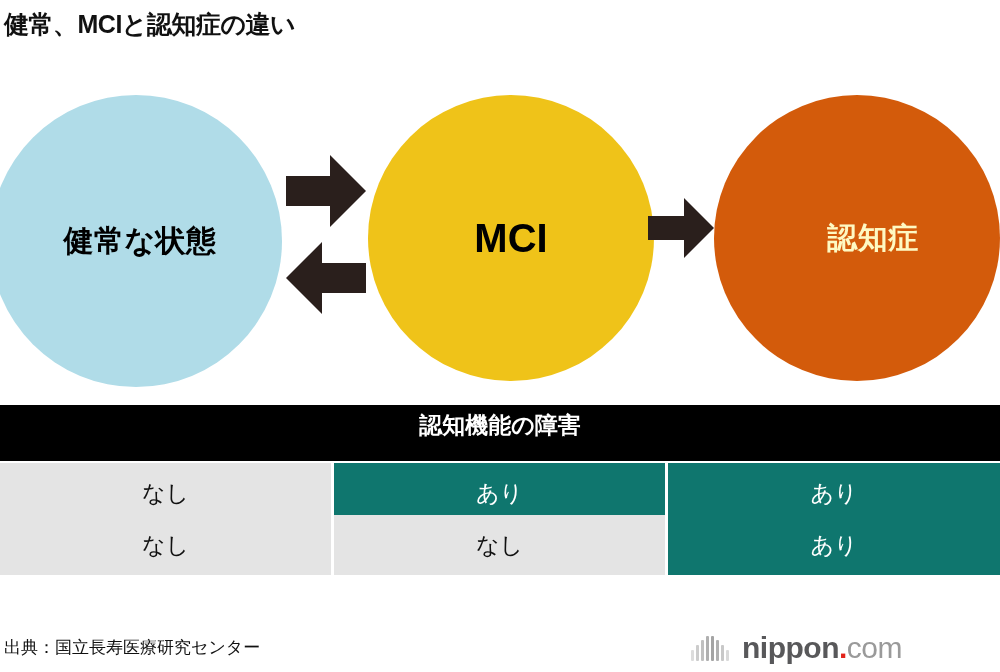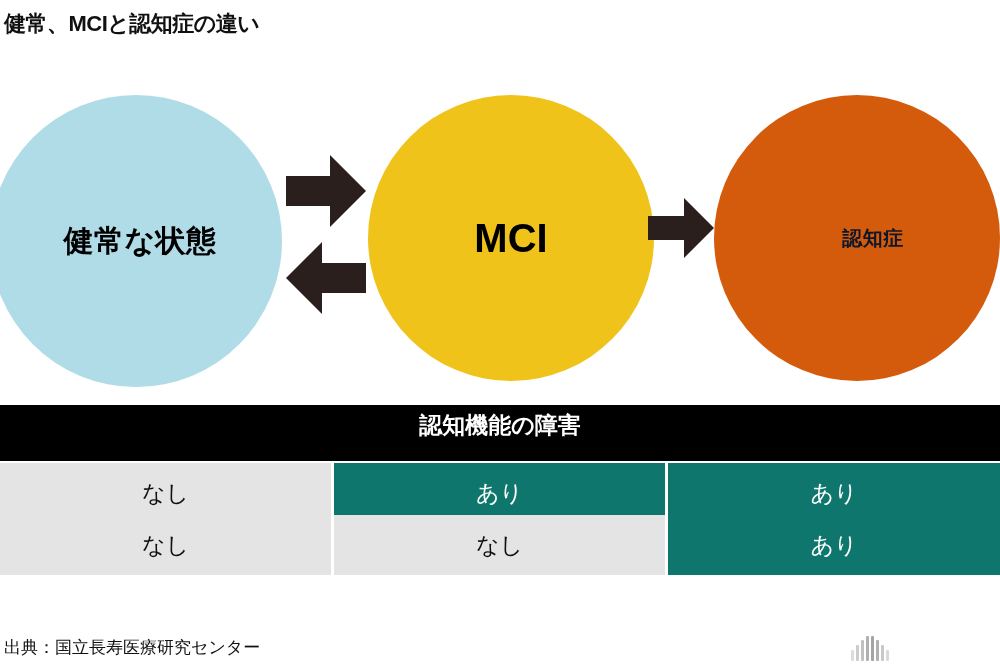--- a/index.html
+++ b/index.html
@@ -21,21 +21,21 @@
   }
 
   
   #title {
     position: absolute;
     left: 4px;
     top: 4px;
     width: 700px;
     height: 44px;
     line-height: 40px;
-    font-size: 22px;
+    font-size: 25px;
     font-weight: bold;
     letter-spacing: -0.5px;
     color: #111111;
     white-space: nowrap;
   }
 
   
   #diagram {
     position: absolute;
     left: 0;
@@ -81,22 +81,22 @@
     letter-spacing: 0px;
   }
   #circle-dementia {
     left: 714px;
     top: 10px;
     width: 286px;
     height: 286px;
     background: #d35b0b;
   }
   #circle-dementia .circle-label {
-    font-size: 20px;
-    color: #0f172a;
+    font-size: 30px;
+    color: #fef9c3;
     padding-left: 32px;
   }
 
   
   .arrow {
     position: absolute;
     display: block;
   }
   #arrow-forward-1 { left: 286px; top: 70px; }
   #arrow-back-1    { left: 286px; top: 157px; }
@@ -262,16 +262,17 @@
       <span id="logo-mark">
         <i style="height:11px;opacity:.35"></i>
         <i style="height:16px;opacity:.5"></i>
         <i style="height:21px;opacity:.62"></i>
         <i style="height:25px;opacity:.78"></i>
         <i style="height:25px;opacity:.9"></i>
         <i style="height:21px;opacity:.78"></i>
         <i style="height:16px;opacity:.55"></i>
         <i style="height:11px;opacity:.38"></i>
       </span>
+      <span id="logo-wordmark"><span id="logo-nippon">nippon</span><span id="logo-dot">.</span><span id="logo-com">com</span></span>
     </div>
   </div>
 
 </div>
 
 </body></html>

